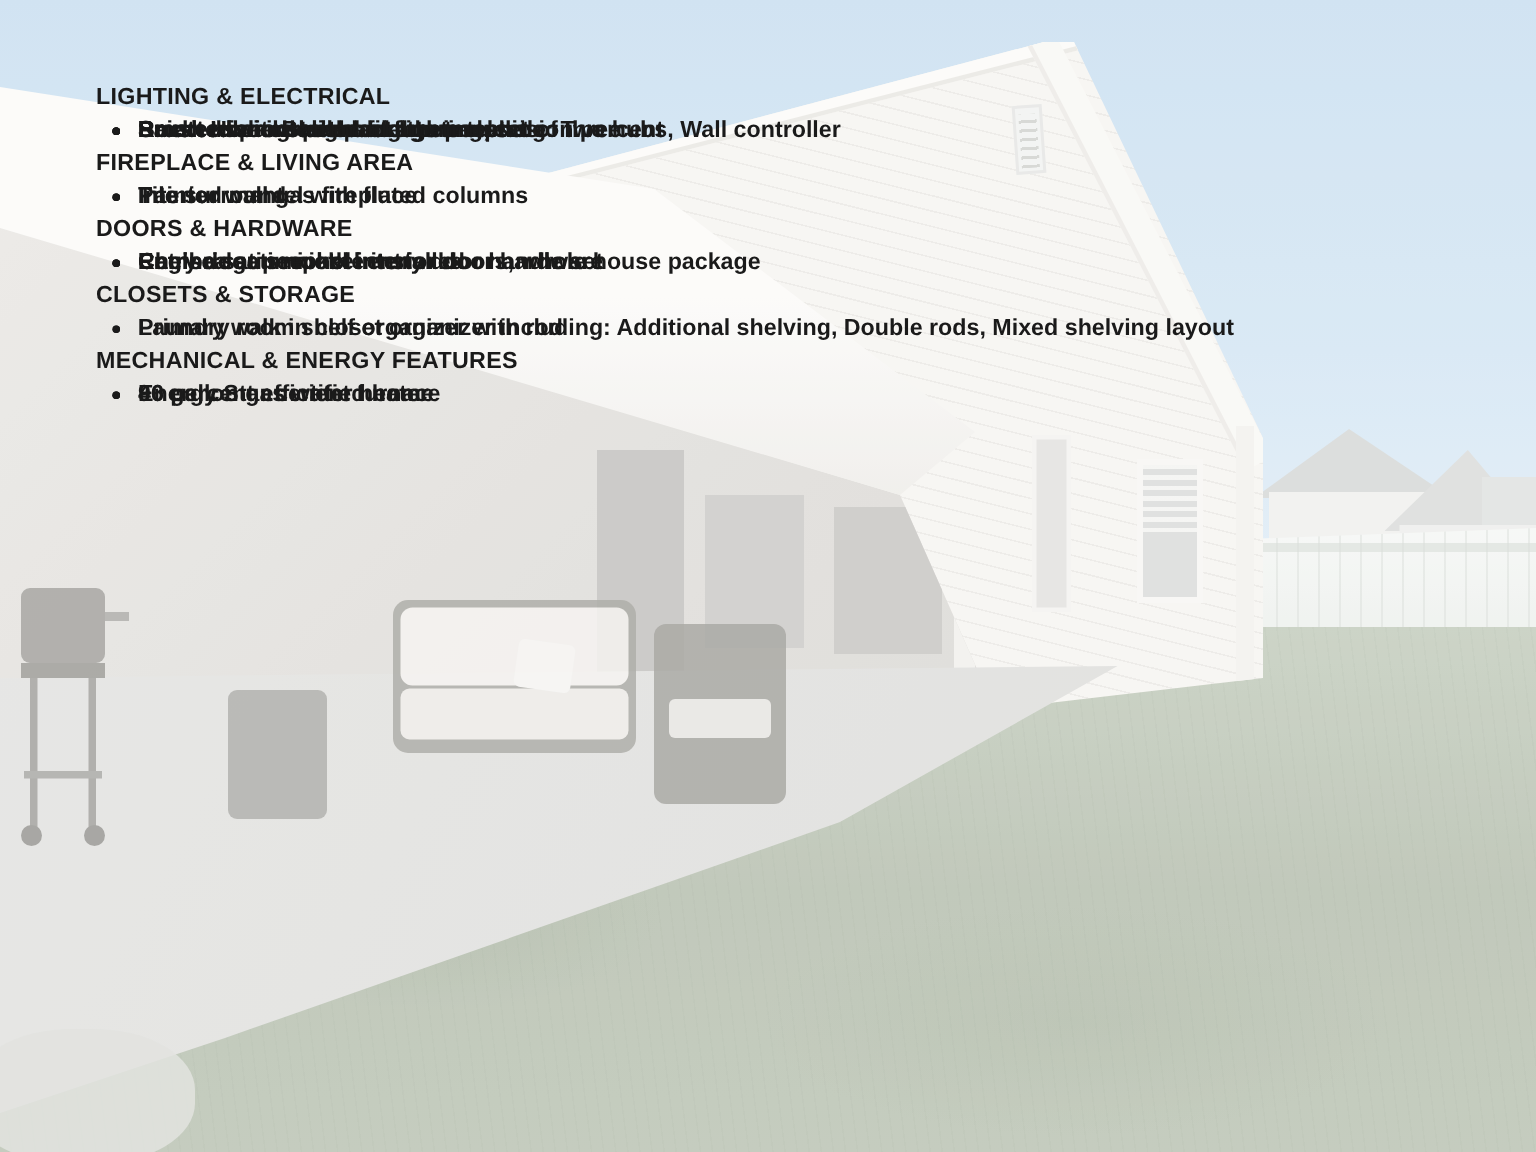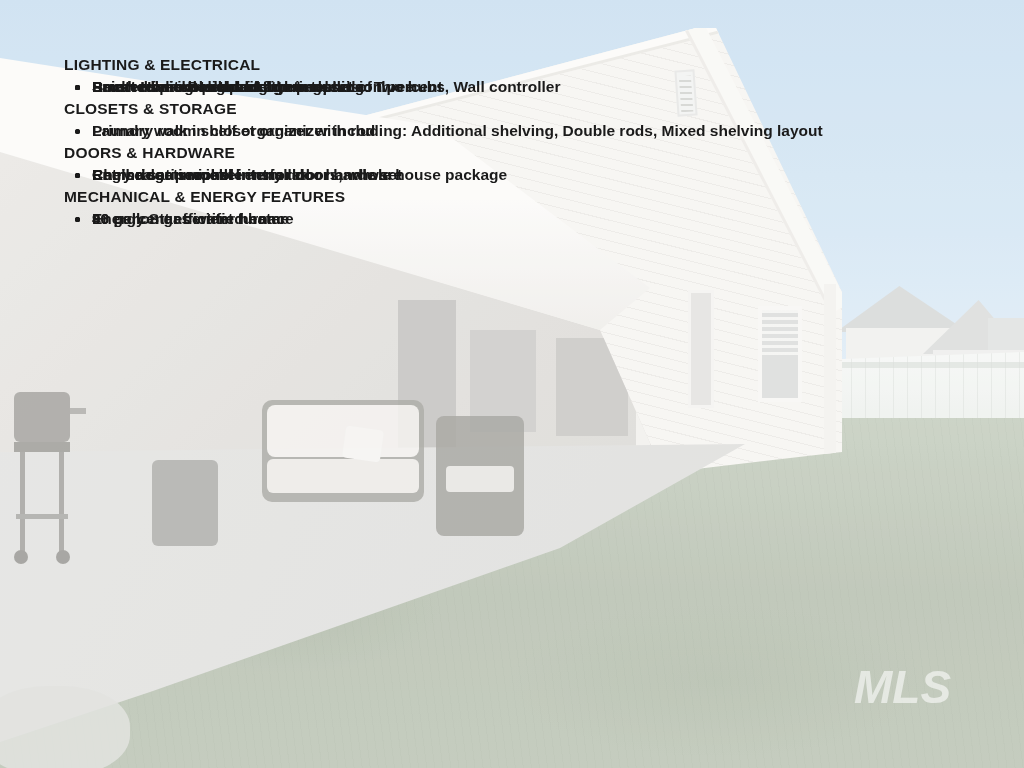--- a/index.html
+++ b/index.html
@@ -207,72 +207,88 @@
             <span class="dot"></span>
             <span>Rocker switches throughout</span>
           </li>
         <li>
             <span class="dot"></span>
             <span>Brushed programmable thermostat</span>
           </li>
       </ul>
     </section>
 
+    <section>
+      <h2>FIREPLACE &amp; LIVING AREA</h2>
+      <ul>
+        <li>
+            <span class="dot"></span>
+            <span>Interior wall gas fireplace</span>
+          </li>
+        <li>
+            <span class="dot"></span>
+            <span>Tile surround</span>
+          </li>
+        <li>
+            <span class="dot"></span>
+            <span>Painted mantel with fluted columns</span>
+          </li>
+      </ul>
+    </section>
+
+    <section>
+      <h2>DOORS &amp; HARDWARE</h2>
+      <ul>
+        <li>
+            <span class="dot"></span>
+            <span>Cambridge smooth interior doors, whole house package</span>
+          </li>
+        <li>
+            <span class="dot"></span>
+            <span>Regina satin nickel interior door hardware</span>
+          </li>
+        <li>
+            <span class="dot"></span>
+            <span>Chelsea satin nickel entry door handle set</span>
+          </li>
+        <li>
+            <span class="dot"></span>
+            <span>Entry door peephole installed</span>
+          </li>
+      </ul>
+    </section>
 
     <section>
       <h2>CLOSETS &amp; STORAGE</h2>
       <ul>
         <li>
             <span class="dot"></span>
             <span>Primary walk in closet organizer including: Additional shelving, Double rods, Mixed shelving layout</span>
           </li>
         <li>
             <span class="dot"></span>
             <span>Laundry room shelf organizer with rod</span>
           </li>
       </ul>
     </section>
 
     <section>
-      <h2>DOORS &amp; HARDWARE</h2>
-      <ul>
-        <li>
-            <span class="dot"></span>
-            <span>Cambridge smooth interior doors, whole house package</span>
-          </li>
-        <li>
-            <span class="dot"></span>
-            <span>Regina satin nickel interior door hardware</span>
-          </li>
-        <li>
-            <span class="dot"></span>
-            <span>Chelsea satin nickel entry door handle set</span>
-          </li>
-        <li>
-            <span class="dot"></span>
-            <span>Entry door peephole installed</span>
-          </li>
-      </ul>
-    </section>
-
-    <section>
       <h2>MECHANICAL &amp; ENERGY FEATURES</h2>
       <ul>
         <li>
             <span class="dot"></span>
             <span>Energy Star certified home</span>
           </li>
         <li>
             <span class="dot"></span>
             <span>96 percent efficient furnace</span>
           </li>
         <li>
             <span class="dot"></span>
             <span>40 gallon gas water heater</span>
           </li>
       </ul>
     </section>
 
   </div>
 
-  <div class="watermark">MLS</div>
 
 </div>
 
 </body></html>

